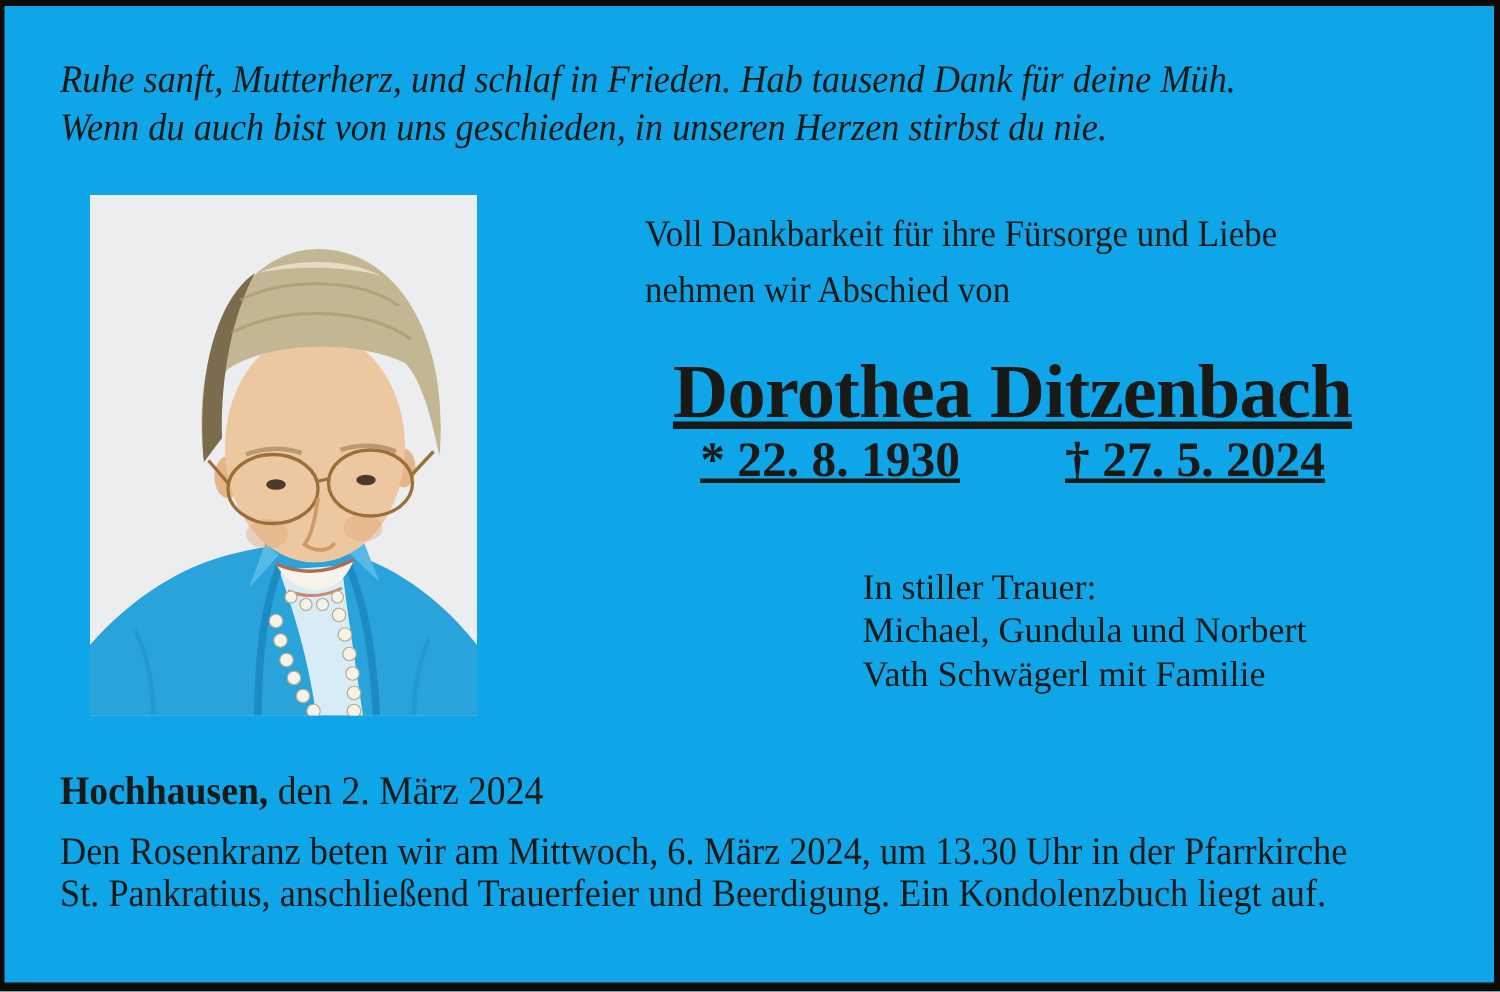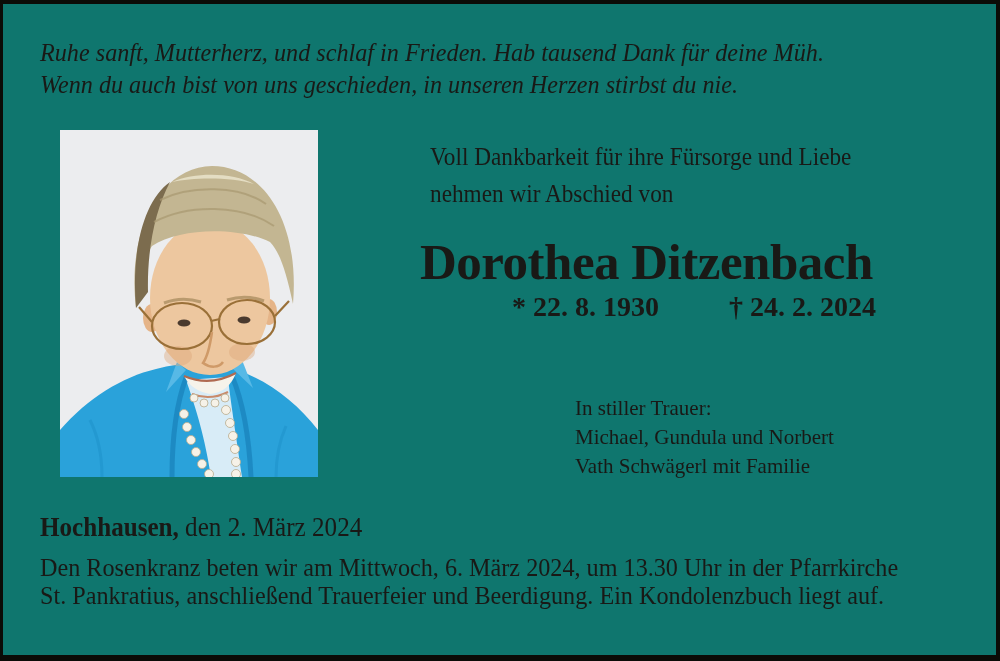--- a/index.html
+++ b/index.html
@@ -1,20 +1,20 @@
 <!DOCTYPE html>
 <html><head>
 <meta charset="utf-8">
 <style>
   html,body{margin:0;padding:0;background:#ffffff;}
   .page{
     position:relative;
     width:1000px;height:661px;
     box-sizing:border-box;
-    background:#0f766e;
+    background:#0ea5e9;
     border:solid #0b0b07;
     border-width:4px 4px 6px 3px;
     overflow:hidden;
     font-family:"Liberation Serif", serif;
     color:#191916;
   }
   .abs{position:absolute;}
   .quote{
     left:37px;top:33px;
     font-style:italic;
@@ -22,32 +22,32 @@
     white-space:nowrap;
     transform:scaleX(0.93);transform-origin:left top;
   }
   .photo{left:57px;top:126px;width:258px;height:347px;}
   .intro{
     left:427px;top:134px;
     font-size:25px;line-height:37px;
     white-space:nowrap;
     transform:scaleX(0.93);transform-origin:left top;
   }
-  .name-block{left:417px;top:232px;width:548px;text-align:left;}
+  .name-block{left:398px;top:232px;width:548px;text-align:center;text-decoration:underline;}
   .deceased-name{
     font-size:51px;line-height:52px;font-weight:bold;
     white-space:nowrap;letter-spacing:-0.5px;
   }
   .maiden{font-size:25px;line-height:26px;font-weight:bold;margin-top:7px;}
   .dates{
     display:flex;justify-content:center;gap:70px;
-    font-size:28px;line-height:30px;font-weight:bold;margin-top:4px;
+    font-size:33px;line-height:30px;font-weight:bold;margin-top:4px;
     white-space:nowrap;
   }
-  .mourners{left:572px;top:390px;font-size:21px;line-height:29px;white-space:nowrap;}
+  .mourners{left:572px;top:374px;font-size:24px;line-height:29px;white-space:nowrap;}
   .mourners .names{font-weight:normal;}
   .dateline{
     left:37px;top:508px;font-size:27px;line-height:30px;white-space:nowrap;
     transform:scaleX(0.93);transform-origin:left top;
   }
   .dateline .place{font-weight:bold;}
   .funeral{
     left:37px;top:550px;
     font-size:26px;line-height:28px;white-space:nowrap;
     transform:scaleX(0.93);transform-origin:left top;
@@ -140,21 +140,21 @@
 
   <div class="abs intro">
     <div>Voll Dankbarkeit für ihre Fürsorge und Liebe</div>
     <div>nehmen wir Abschied von</div>
   </div>
 
   <div class="abs name-block">
     <div class="deceased-name">Dorothea Ditzenbach</div>
     <div class="dates">
       <span>* 22. 8. 1930</span>
-      <span>† 24. 2. 2024</span>
+      <span>† 27. 5. 2024</span>
     </div>
   </div>
 
   <div class="abs mourners">
     <div>In stiller Trauer:</div>
     <div class="names">Michael, Gundula und Norbert</div>
     <div class="names">Vath Schwägerl mit Familie</div>
   </div>
 
   <div class="abs dateline">

